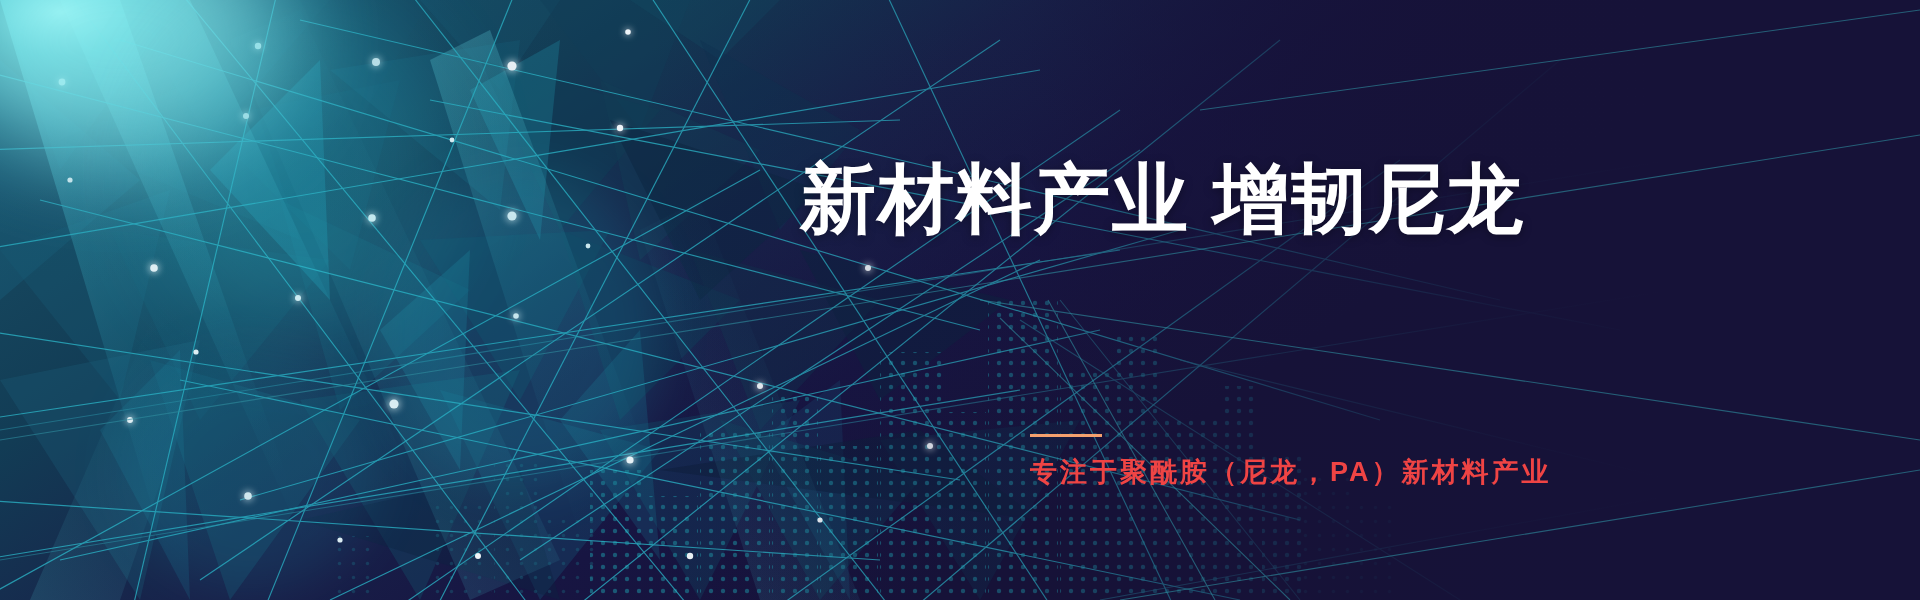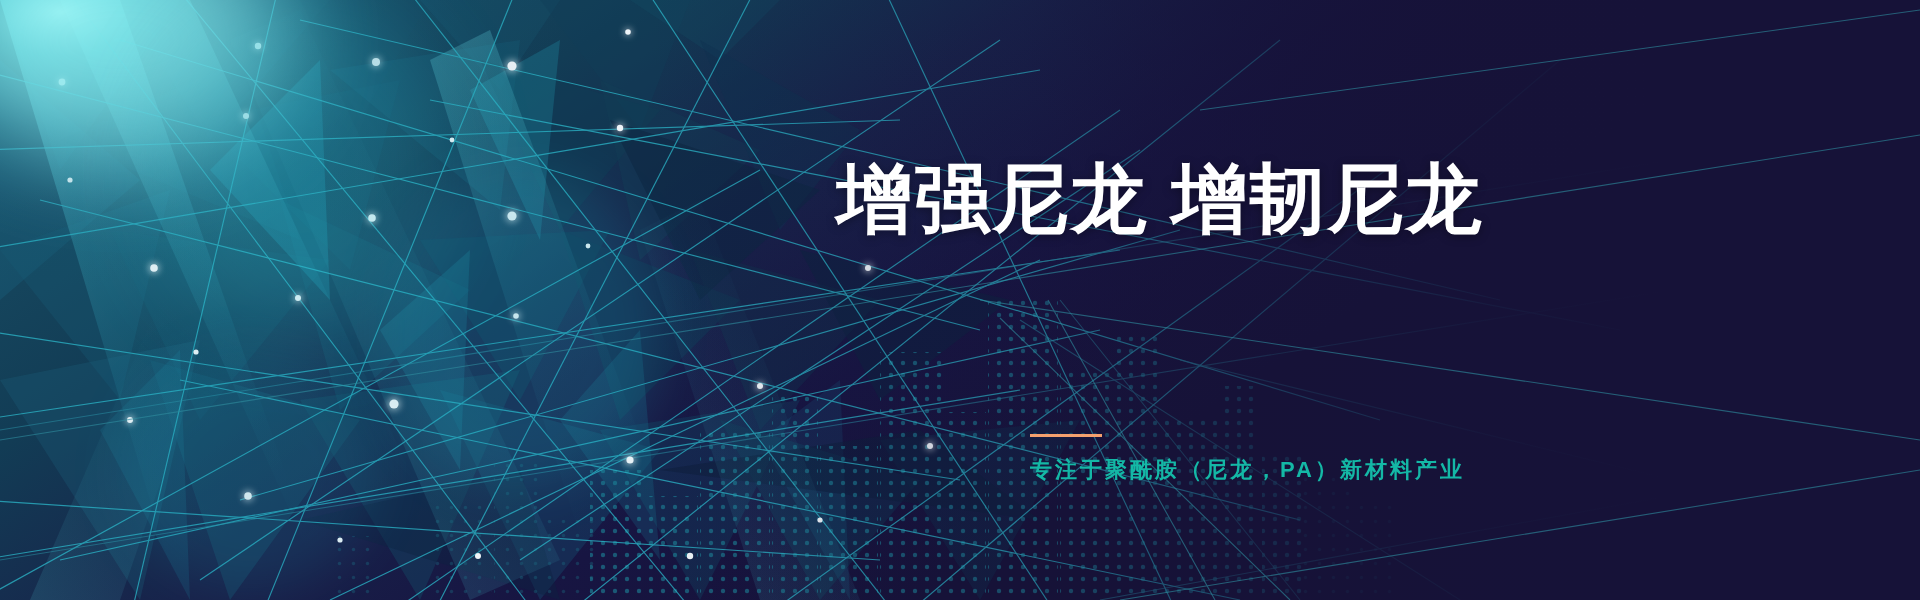--- a/index.html
+++ b/index.html
@@ -49,22 +49,22 @@
     top:434px;
     pointer-events:auto;
   }
   .divider{
     width:72px;
     height:3px;
     background:#f4a06e;
     margin-bottom:22px;
   }
   .subtitle{
-    color:#14b8a6;
-    font-size:22px;
+    color:#ef4444;
+    font-size:27px;
     font-weight:700;
     letter-spacing:3px;
     white-space:nowrap;
     line-height:1;
   }
 </style>
 </head>
 <body>
 
 <div id="banner">
@@ -336,21 +336,21 @@
       <line x1="1000" y1="318" x2="1290" y2="600"></line>
       <line x1="1048" y1="300" x2="1215" y2="600"></line>
       <line x1="1120" y1="600" x2="1920" y2="470"></line>
       <line x1="0" y1="440" x2="1920" y2="135"></line>
     </g>
   </svg>
 
   <div class="content">
 
     <div class="headline-block">
-      <div class="headline">增强尼龙 增韧尼龙</div>
+      <div class="headline">新材料产业 增韧尼龙</div>
     </div>
 
     <div class="sub-block">
       <div class="divider"></div>
       <div class="subtitle">专注于聚酰胺（尼龙，PA）新材料产业</div>
     </div>
 
   </div>
 </div>
 

